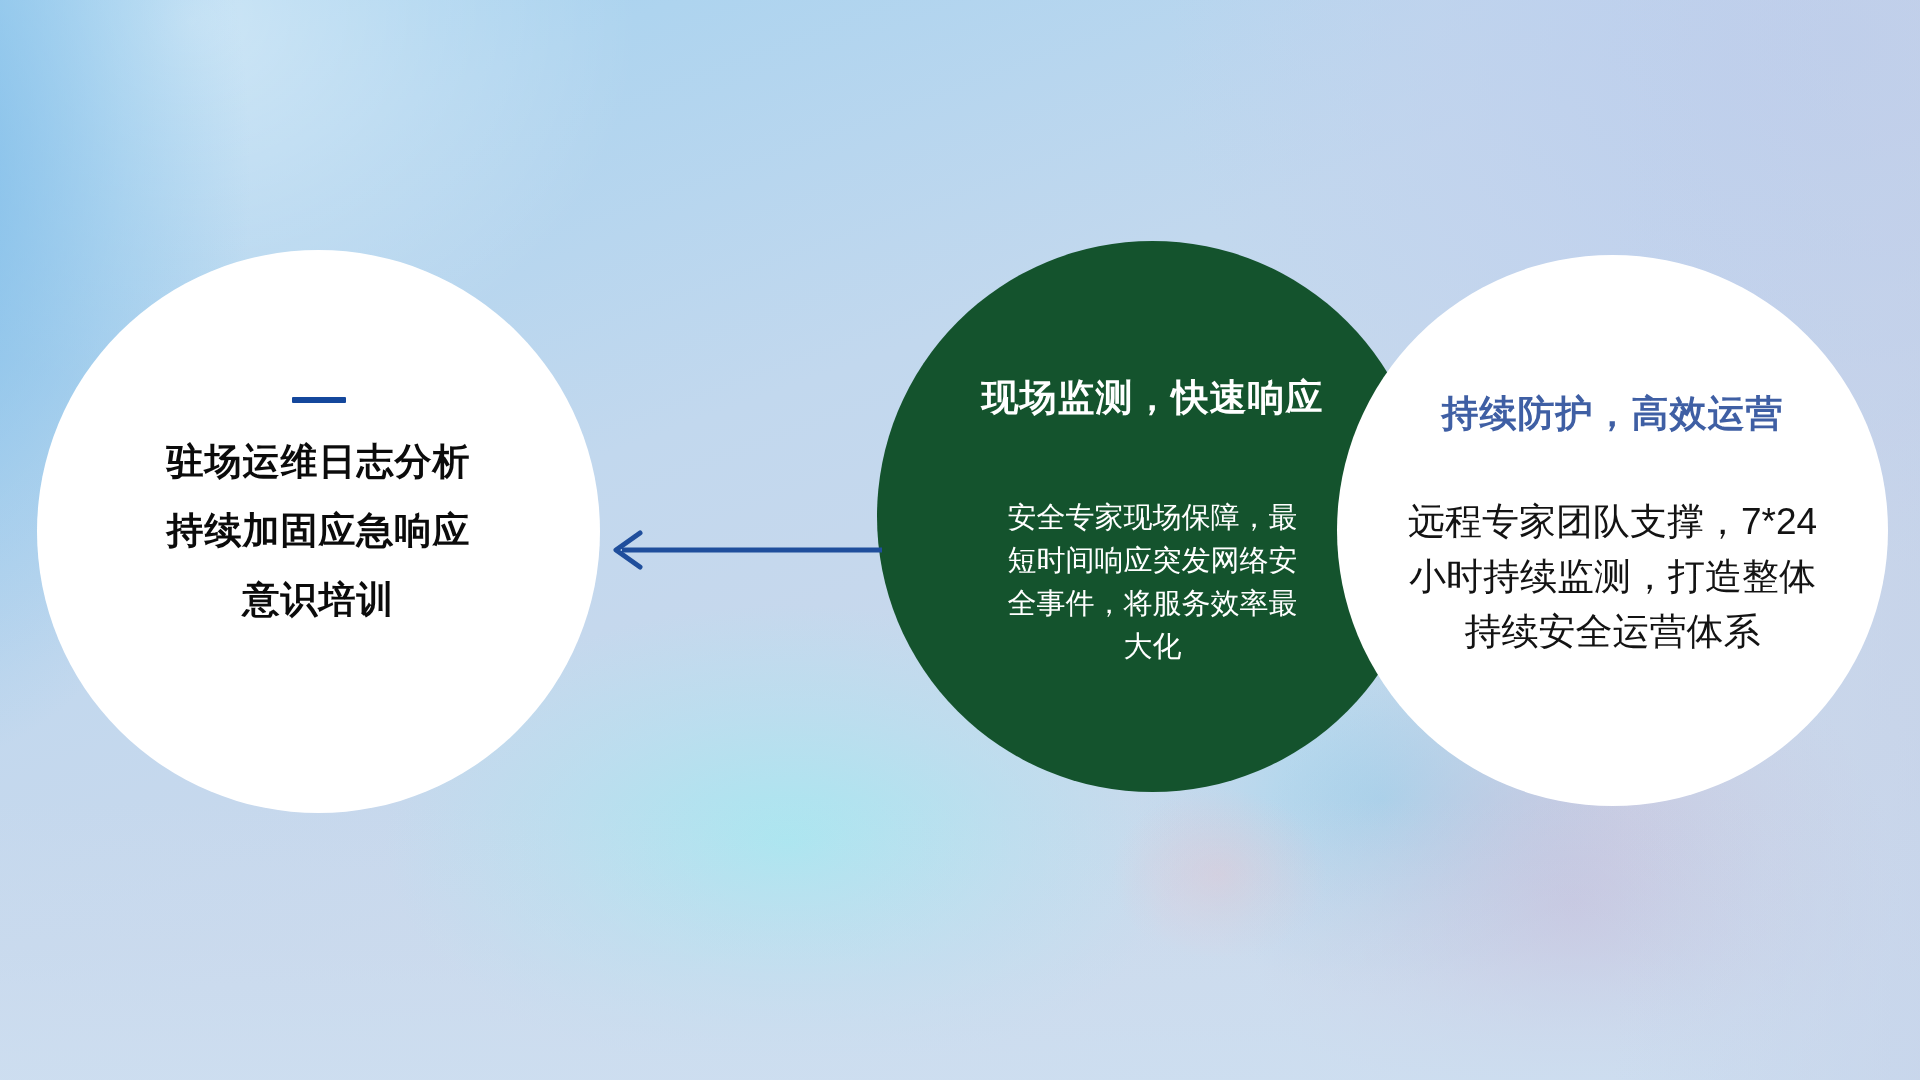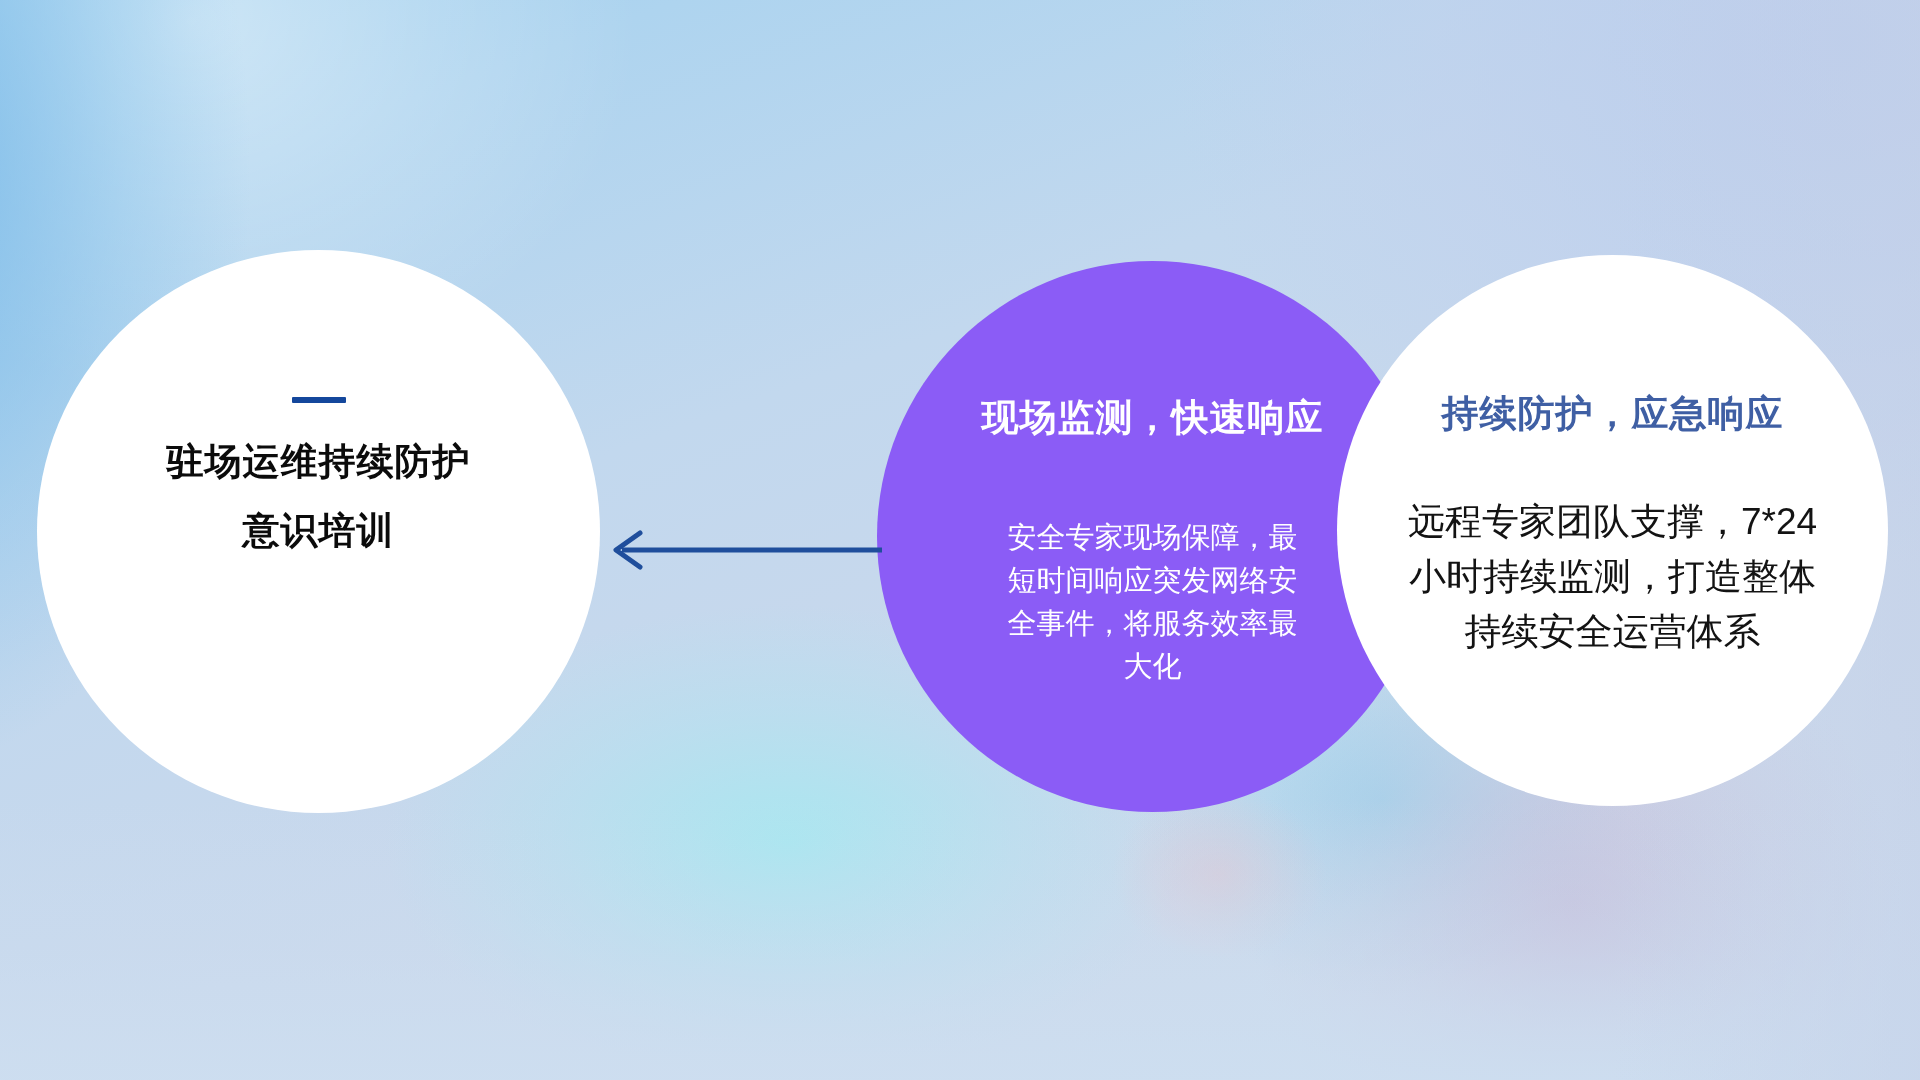--- a/index.html
+++ b/index.html
@@ -103,24 +103,24 @@
   #circle-services {
     left: 37px;
     top: 250px;
     width: 563px;
     height: 563px;
     background: #ffffff;
     z-index: 3;
   }
   #circle-onsite {
     left: 877px;
-    top: 261px;
+    top: 241px;
     width: 551px;
     height: 551px;
-    background: #8b5cf6;
+    background: #14532d;
     z-index: 2;
   }
   #circle-remote {
     left: 1337px;
     top: 255px;
     width: 551px;
     height: 551px;
     background: #ffffff;
     z-index: 4;
   }
@@ -220,38 +220,42 @@
   <div class="bg-layer bg-mauve"></div>
   <div class="bg-layer bg-pinkdot"></div>
   <div class="bg-layer bg-bottom"></div>
   <div class="bg-layer bg-rightedge"></div>
 
   <div class="circle" id="circle-services">
     <div class="divider-dash"></div>
     <div class="service-list">
       <div class="service-row">
         <span>驻场运维</span>
-        <span>持续防护</span>
+        <span>日志分析</span>
+      </div>
+      <div class="service-row">
+        <span>持续加固</span>
+        <span>应急响应</span>
       </div>
       <div class="service-row">
         <span>意识培训</span>
       </div>
     </div>
   </div>
 
   <div class="circle" id="circle-onsite">
     <div class="card-inner">
       <div class="card-title">现场监测，快速响应</div>
       <div class="card-body">安全专家现场保障，最短时间响应突发网络安全事件，将服务效率最大化</div>
     </div>
   </div>
 
   <div class="circle" id="circle-remote">
     <div class="card-inner">
-      <div class="card-title">持续防护，应急响应</div>
+      <div class="card-title">持续防护，高效运营</div>
       <div class="card-body">远程专家团队支撑，7*24小时持续监测，打造整体持续安全运营体系</div>
     </div>
   </div>
 
   <svg id="flow-arrow" viewBox="0 0 282 54">
     <line x1="282" y1="27" x2="22" y2="27" stroke="#1f4e9c" stroke-width="5"></line>
     <polyline points="40,10 16,27 40,44" fill="none" stroke="#1f4e9c" stroke-width="5" stroke-linecap="round" stroke-linejoin="round"></polyline>
   </svg>
 
 </div>

